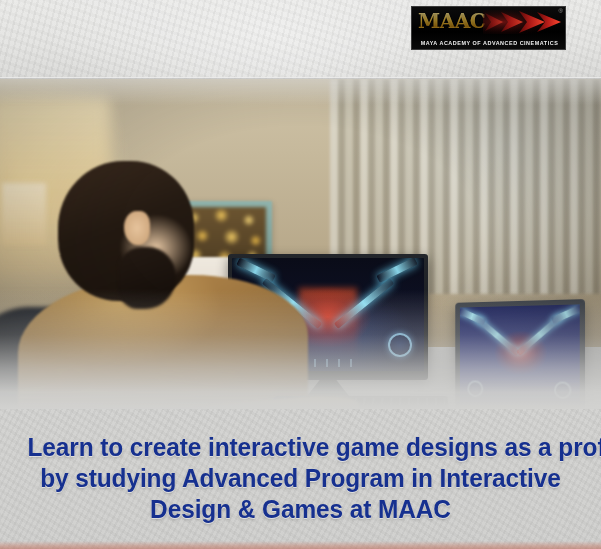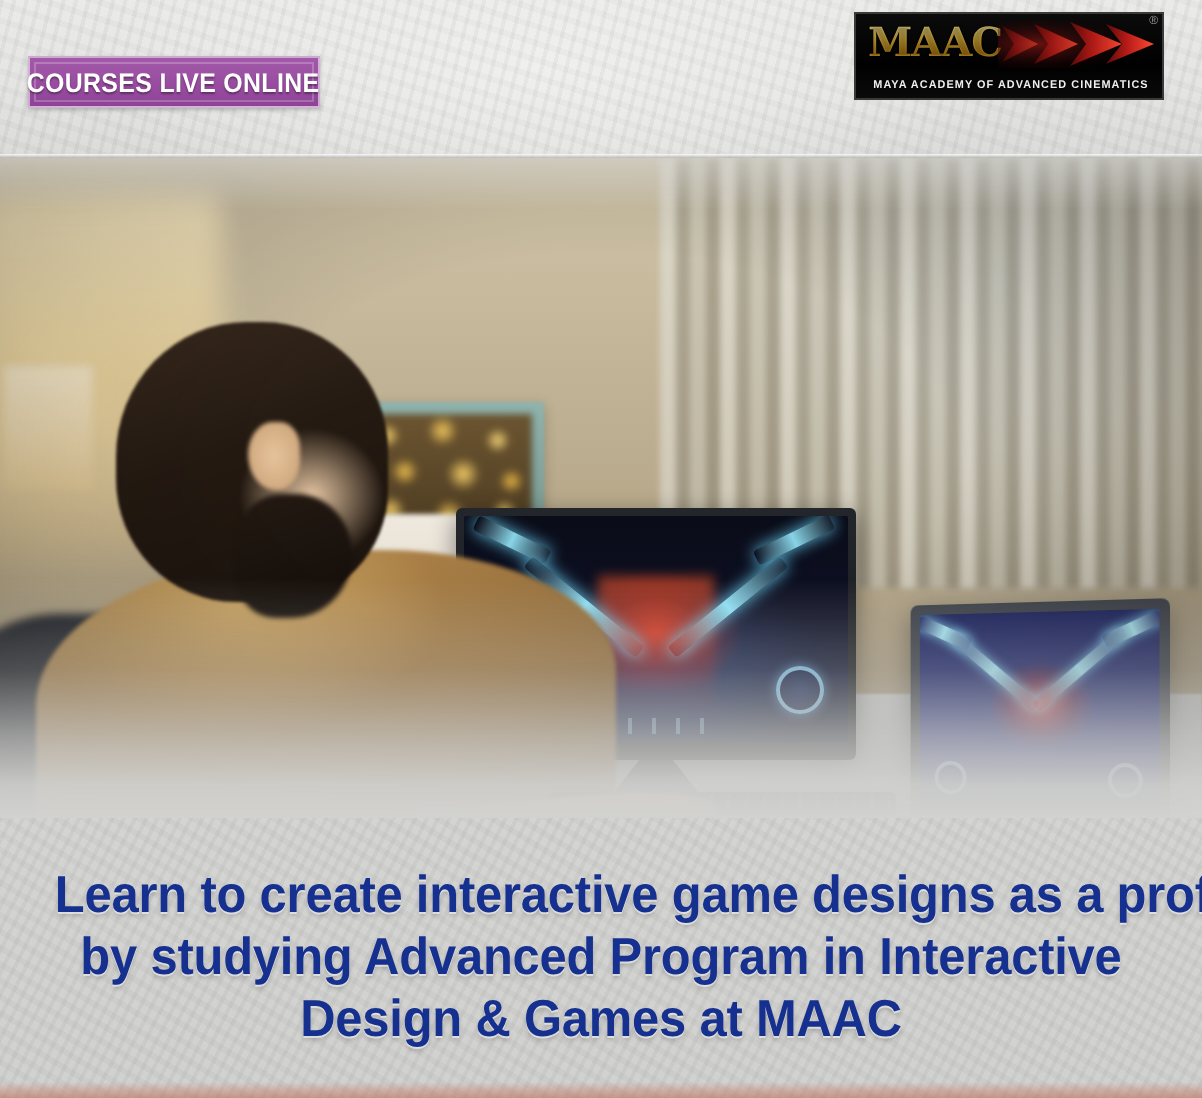--- a/index.html
+++ b/index.html
@@ -72,21 +72,21 @@
     letter-spacing: 0.2px;
     color: #ffffff;
     transform: scaleX(0.92);
     text-shadow: 0 1px 1px rgba(0,0,0,0.35);
     white-space: nowrap;
   }
 
   
   .logo-wrap {
     position: absolute;
-    right: 4px; top: 6px;
+    right: 20px; top: 6px;
     width: 170px;
   }
   .logo-plate {
     position: relative;
     width: 155px;
     height: 44px;
     background: linear-gradient(180deg, #0b0b0b 0%, #000000 60%, #0a0a0a 100%);
     border: 1px solid #3a3a3a;
     overflow: hidden;
   }
@@ -458,23 +458,20 @@
     z-index: 25;
   }
 </style>
 </head>
 <body>
 
 <div id="ad">
 
   <div class="header">
 
-    <div class="badge">
-      <span class="badge-text">COURSES LIVE ONLINE</span>
-    </div>
 
     <div class="logo-wrap">
       <div class="logo-plate">
         <span class="logo-reg">®</span>
         <span class="logo-maac">MAAC</span>
         <svg class="logo-arrows" viewBox="0 0 78 24">
           <defs>
             <linearGradient id="ag" x1="0" y1="0" x2="1" y2="0">
               <stop offset="0%" stop-color="#5a0a08"></stop>
               <stop offset="45%" stop-color="#b81c18"></stop>

